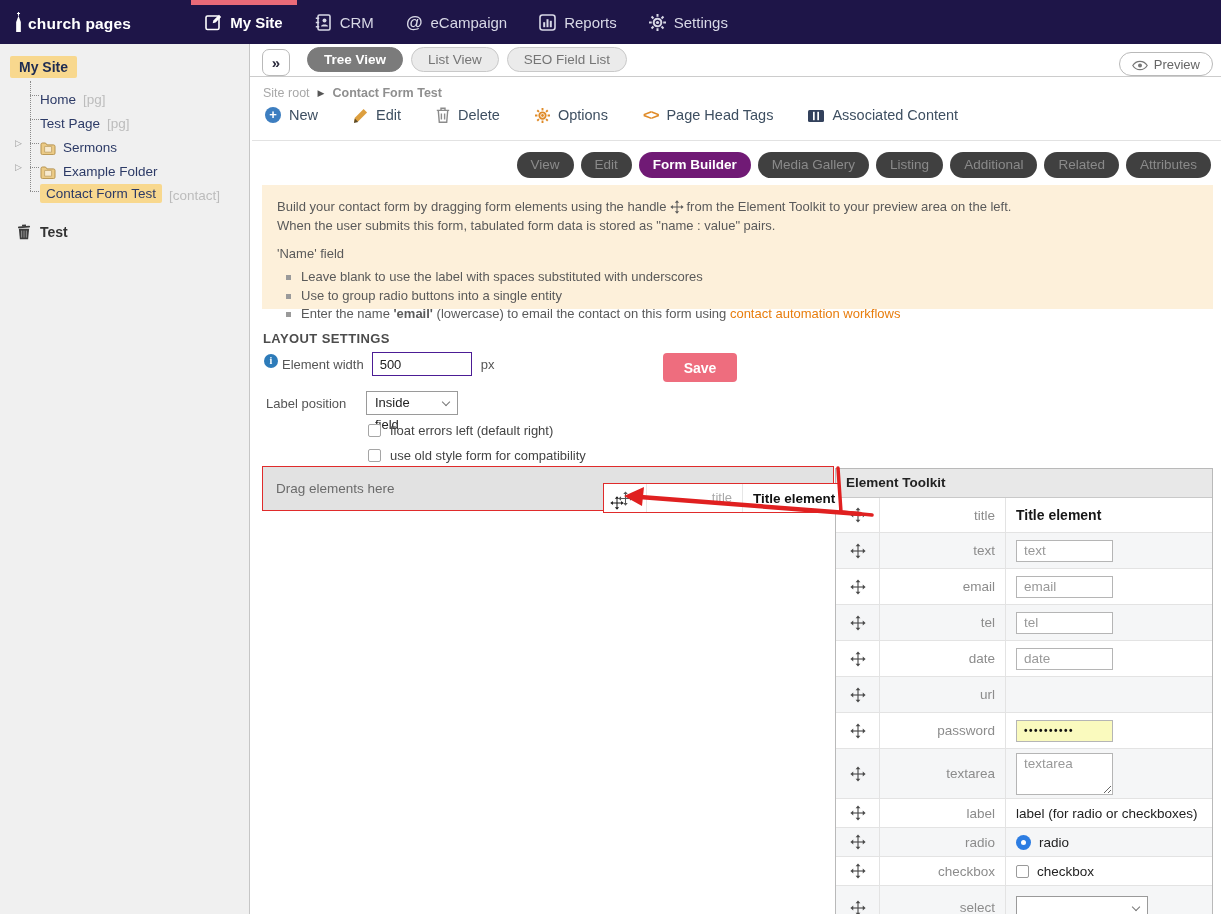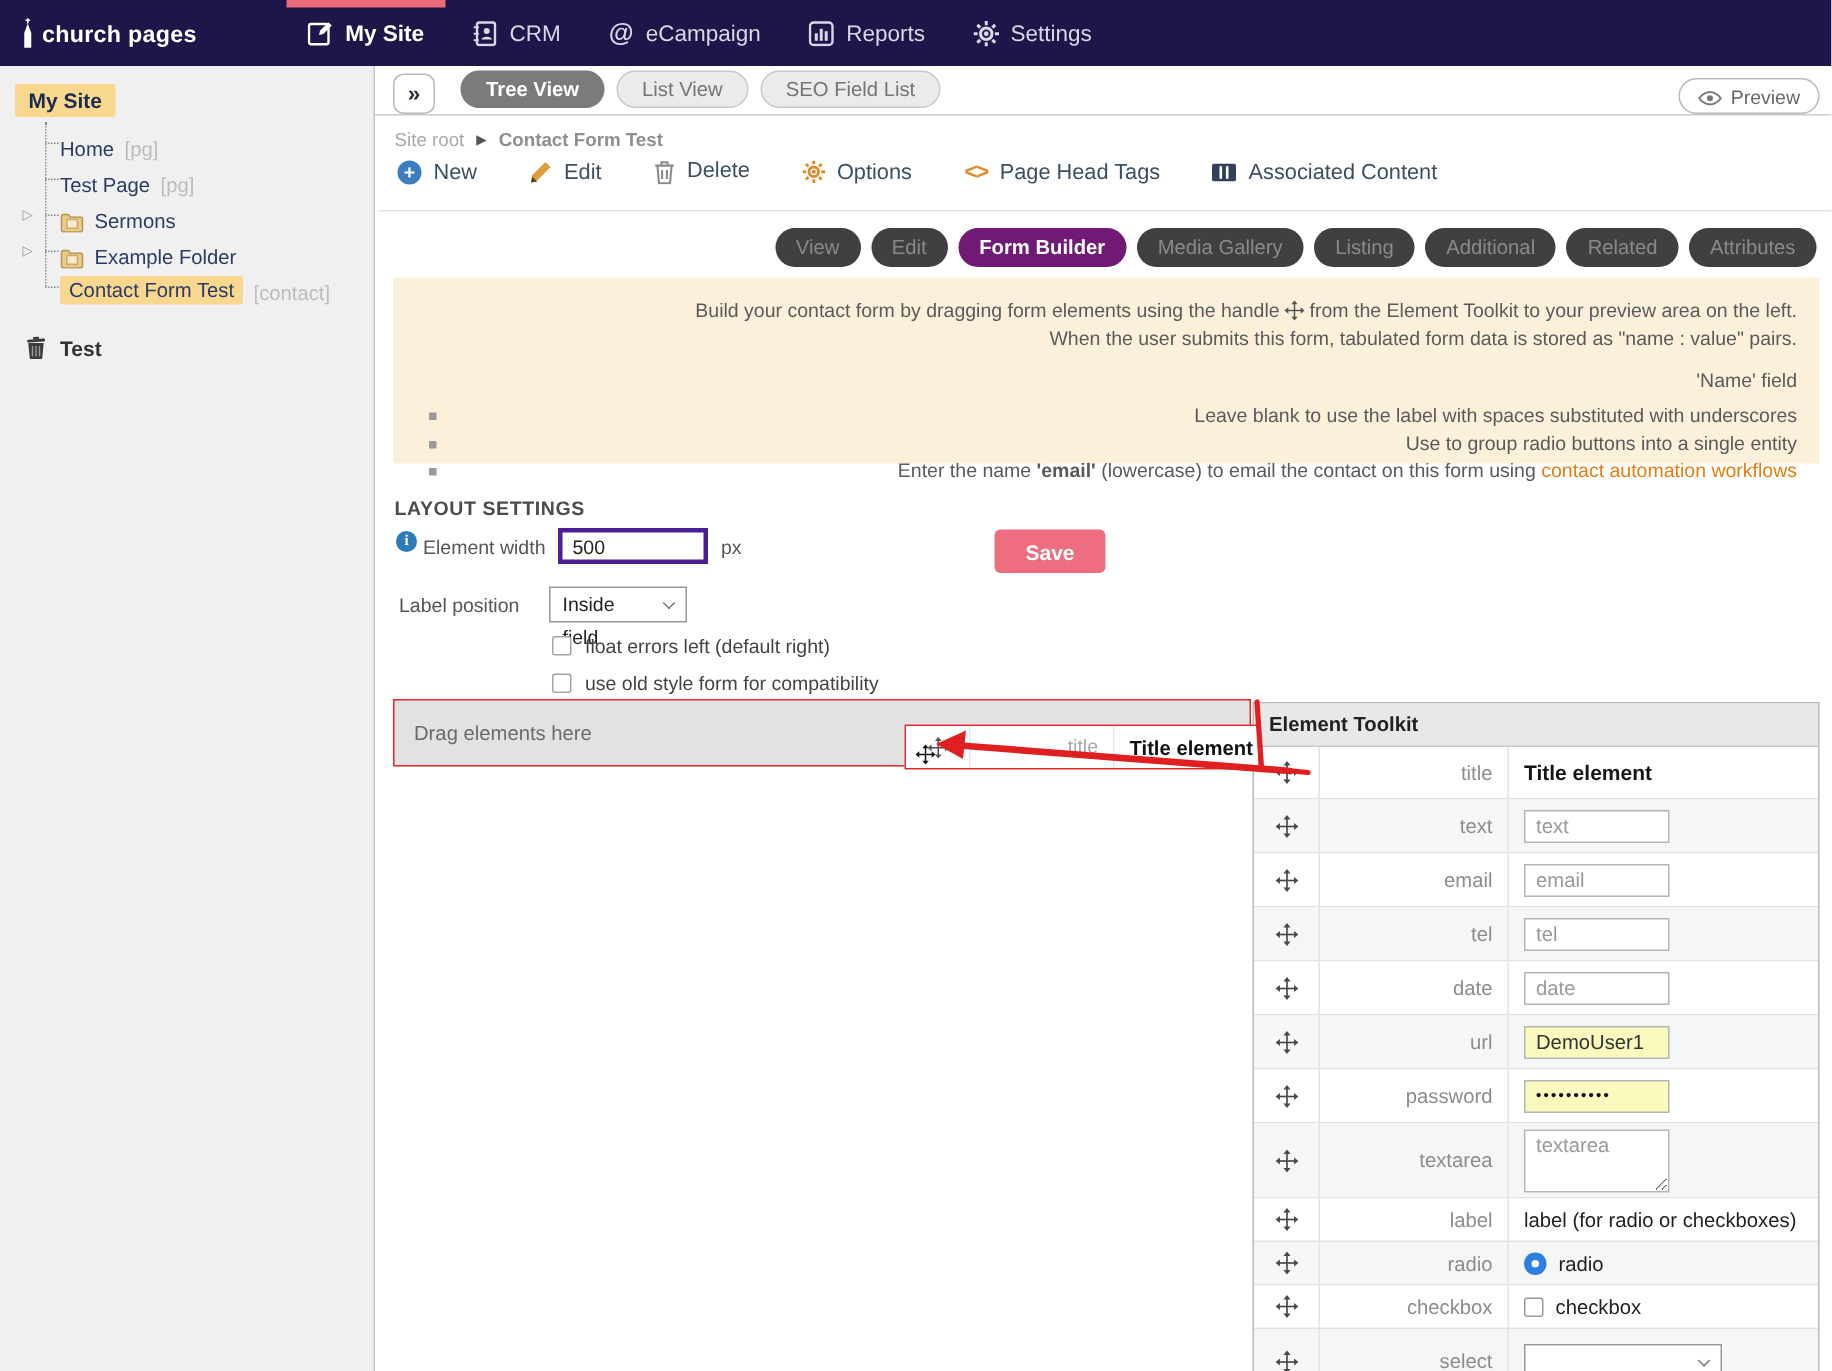--- a/index.html
+++ b/index.html
@@ -48,32 +48,32 @@
   .toolbar { position:absolute; left:15px; top:62px; display:flex; align-items:center; gap:35px; font-size:14.5px; color:#3e4f61; }
   .tool-item { display:flex; align-items:center; gap:8px; cursor:pointer; }
   .plus-circle { width:16px; height:16px; border-radius:50%; background:#3d7ec0; color:#fff; font-size:13px; line-height:15px; text-align:center; font-weight:bold; }
   .code-icon { color:#e08b28; font-weight:bold; font-size:15px; letter-spacing:-1px; }
   .tool-divider { position:absolute; left:2px; right:0; top:96px; border-top:1px solid #e2e2e2; }
 
   .page-tabs { position:absolute; right:10px; top:108px; display:flex; gap:7px; }
   .ptab { height:26px; line-height:26px; padding:0 14px; background:#404040; border-radius:13px; color:#8a8a8a; font-size:13.5px; cursor:pointer; white-space:nowrap; }
   .ptab.active { background:#701a75; color:#fff; font-weight:bold; }
 
-  .info-box { position:absolute; left:12px; right:8px; top:141px; height:124px; background:#fdf0da; padding:12px 15px; font-size:13px; color:#5a5a5a; line-height:19px;text-align:right; }
+  .info-box { position:absolute; left:12px; right:8px; top:141px; height:124px; background:#fdf0da; padding:12px 15px; font-size:13px; color:#5a5a5a; line-height:19px; }
   .info-box .mv { display:inline-block; vertical-align:-3px; margin:0 3px; color:#555; }
   .name-heading { margin-top:9px; }
   .bullets { margin:5px 0 0 9px; padding:0; list-style:none; }
   .bullets li { position:relative; padding-left:15px; line-height:18.5px; }
   .bullets li::before { content:''; position:absolute; left:0; top:7px; width:5px; height:5px; background:#9a9a9a; }
   .orange-link { color:#e87d0d; text-decoration:none; cursor:pointer; }
 
   .section-heading { position:absolute; left:13px; top:287px; font-size:13px; font-weight:bold; color:#4c4c4c; letter-spacing:.4px; }
   .row-ew { position:absolute; left:14px; top:308px; display:flex; align-items:center; font-size:13px; color:#555; }
   .info-icon { width:14px; height:14px; border-radius:50%; background:#2d7bb9; color:#fff; font-size:10px; font-weight:bold; text-align:center; line-height:14px; font-family:"Liberation Serif",serif; margin:-6px 4px 0 0; }
-  .ew-input { width:100px; height:24px; border:3px solid #4c1d95; margin-left:8px; padding:2px 7px; font-size:13px; color:#222; font-family:inherit; }
+  .ew-input { width:100px; height:24px; border:1px solid #4c1d95; margin-left:8px; padding:2px 7px; font-size:13px; color:#222; font-family:inherit; }
   .ew-unit { margin-left:9px; }
   .save-btn { position:absolute; left:413px; top:309px; width:74px; height:29px; background:#ee6d7e; border:none; border-radius:4px; color:#fff; font-weight:bold; font-size:14px; cursor:pointer; font-family:inherit; }
   .row-lp { position:absolute; left:16px; top:347px; display:flex; align-items:center; font-size:13px; color:#555; }
   .row-lp .lp-label { width:100px; }
   .fake-select { position:relative; border:1px solid #9a9a9a; background:#fff; height:24px; line-height:22px; padding:0 24px 0 8px; font-size:13px; color:#222; cursor:pointer; }
   .fake-select .chev { position:absolute; right:8px; top:7px; width:6px; height:6px; border-right:1.5px solid #777; border-bottom:1.5px solid #777; transform:rotate(45deg); }
   .cb-row { position:absolute; left:118px; display:flex; align-items:center; gap:9px; font-size:13px; color:#444; cursor:pointer; }
   .cb { width:13px; height:13px; border:1px solid #a5a5a5; border-radius:2px; background:#fff; }
 
   .dropzone { position:absolute; left:12px; top:422px; width:572px; height:45px; background:#e2e2e2; border:1px solid #e02b2b; display:flex; align-items:center; padding-left:13px; color:#6b6b6b; font-size:13.5px; z-index:2; }
@@ -473,23 +473,20 @@
                 <path d="M10 .5l3 3.6H7z"></path>
                 <path d="M10 19.5l-3-3.6h6z"></path>
                 <path d="M.5 10l3.6-3v6z"></path>
                 <path d="M19.5 10l-3.6 3V7z"></path>
                 <rect x="9.3" y="3.5" width="1.4" height="13"></rect>
                 <rect x="3.5" y="9.3" width="13" height="1.4"></rect>
               </g>
             </svg>
           </span>
           <span class="c2">url</span>
-          <span class="c3">
-            <input class="tk-input yellow" type="text" value="DemoUser1" style="">
-          </span>
         </div>
         <div class="tk-row" style="height: 36px;">
           <span class="c1">
             <svg width="16" height="16" viewBox="0 0 20 20">
               <g fill="#4a4a4a">
                 <path d="M10 .5l3 3.6H7z"></path>
                 <path d="M10 19.5l-3-3.6h6z"></path>
                 <path d="M.5 10l3.6-3v6z"></path>
                 <path d="M19.5 10l-3.6 3V7z"></path>
                 <rect x="9.3" y="3.5" width="1.4" height="13"></rect>

